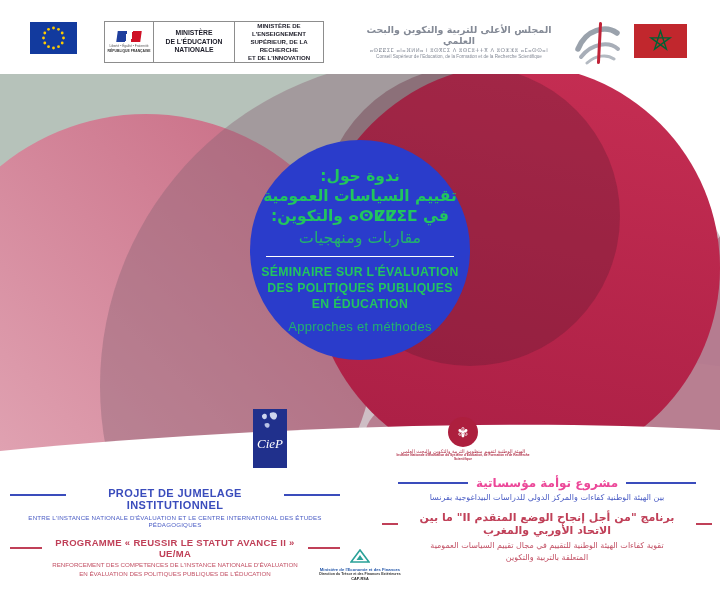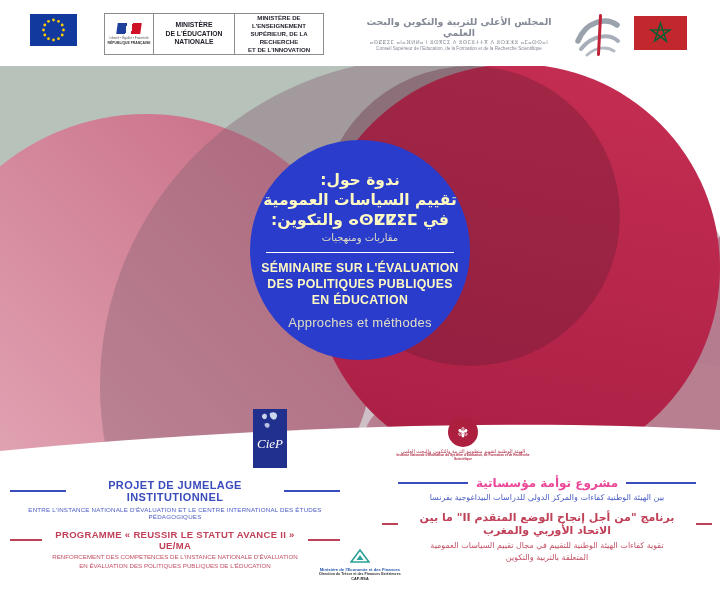--- a/index.html
+++ b/index.html
@@ -1,19 +1,19 @@
 <!DOCTYPE html>
 <html><head>
 <meta charset="utf-8">
 <style>
   html,body{margin:0;padding:0;background:#666;}
   #poster{position:relative;width:720px;height:603px;background:#ffffff;overflow:hidden;
           font-family:"Liberation Sans","DejaVu Sans",sans-serif;}
   
-  #header{position:absolute;left:0;top:0;width:720px;height:66px;background:#fff;z-index:5;}
+  #header{position:absolute;left:0;top:8px;width:720px;height:66px;background:#fff;z-index:5;}
   .eu-flag{position:absolute;left:30px;top:14px;width:47px;height:32px;background:#123a9e;}
   .min-box{position:absolute;left:104px;top:13px;width:218px;height:40px;border:1px solid #8d8d8d;
            display:flex;align-items:stretch;}
   .min-cell{display:flex;flex-direction:column;align-items:center;justify-content:center;
             text-align:center;font-weight:bold;color:#1c1c28;}
   .min-cell+.min-cell{border-left:1px solid #8d8d8d;}
   .cell-logo{width:48px;}
   .cell-edu{width:80px;font-size:6.8px;line-height:1.25;}
   .cell-sup{width:88px;font-size:6.1px;line-height:1.3;}
   .frflag{width:24px;height:11px;background:linear-gradient(90deg,#1f3f9d 0 38%,#ffffff 38% 62%,#cf1126 62% 100%);
@@ -25,23 +25,23 @@
   .council-tif{font-size:5.2px;letter-spacing:.5px;line-height:1.3;font-family:"DejaVu Sans",sans-serif;}
   .council-fr{font-size:4.6px;line-height:1.3;}
   .cse-logo{position:absolute;left:572px;top:11px;}
   .ma-flag{position:absolute;left:634px;top:16px;width:53px;height:34px;background:#c1272d;}
   .ma-flag svg{position:absolute;left:0;top:0;}
   
   #art{position:absolute;left:0;top:66px;width:720px;height:537px;}
   
   .blue-circle{position:absolute;left:250px;top:140px;width:220px;height:220px;border-radius:50%;
        background:#2a3ccb;z-index:3;display:flex;flex-direction:column;align-items:center;
-       justify-content:center;text-align:center;color:#fef9c3;}
+       justify-content:center;text-align:center;color:#22c55e;}
   .bc-ar{font-family:"DejaVu Sans",sans-serif;direction:rtl;font-weight:bold;font-size:15.5px;line-height:1.3;}
-  .bc-ar-sub{font-family:"DejaVu Sans",sans-serif;direction:rtl;font-size:10px;opacity:.85;margin-top:2px;}
+  .bc-ar-sub{font-family:"DejaVu Sans",sans-serif;direction:rtl;font-size:16px;opacity:.85;margin-top:2px;}
   .bc-divider{width:188px;height:1.5px;background:#ffffff;margin:9px 0 8px 0;}
   .bc-fr{font-weight:bold;font-size:12.3px;line-height:1.3;letter-spacing:.3px;}
   .bc-fr-sub{font-size:13px;opacity:.85;margin-top:6px;letter-spacing:.3px;}
   
   .ciep{position:absolute;left:253px;top:409px;width:34px;height:59px;background:#20308c;z-index:4;
         display:flex;flex-direction:column;align-items:center;justify-content:flex-end;}
   .ciep-label{color:#fff;font-size:13px;font-style:italic;font-weight:normal;margin-bottom:16px;
         font-family:"Liberation Serif",serif;}
   .ine{position:absolute;left:448px;top:417px;width:30px;height:30px;border-radius:50%;
        background:#ad1f3e;z-index:4;display:flex;align-items:center;justify-content:center;}
@@ -49,21 +49,21 @@
   .ine-text{position:absolute;left:393px;top:448px;width:140px;text-align:center;z-index:4;color:#b03048;}
   .ine-ar{font-family:"DejaVu Sans",sans-serif;direction:rtl;font-size:5px;line-height:1.2;}
   .ine-fr{font-size:3.2px;line-height:1.2;font-weight:bold;}
   
   .footer-left{position:absolute;left:10px;top:479px;width:330px;text-align:center;z-index:4;}
   .footer-right{position:absolute;left:382px;top:476px;width:330px;text-align:center;z-index:4;}
   .title-row{display:flex;align-items:center;justify-content:center;gap:8px;}
   .rule{height:1.5px;flex:0 0 auto;}
   .rule-blue{background:#3a4cbc;width:56px;}
   .rule-red{background:#c04058;width:32px;}
-  .ft-blue-title{color:#3a4cbc;font-weight:bold;font-size:11px;letter-spacing:.4px;}
+  .ft-blue-title{color:#3a4cbc;font-weight:bold;font-size:11px;letter-spacing:.4px;margin-top:8px;}
   .ft-blue-sub{color:#4a5cc4;font-size:6.2px;margin-top:3px;letter-spacing:.2px;}
   .ft-red-title{color:#c04058;font-weight:bold;font-size:9.5px;letter-spacing:.3px;}
   .ft-red-sub{color:#c25064;font-size:6.2px;margin-top:2px;line-height:1.45;}
   .ar{font-family:"DejaVu Sans",sans-serif;direction:rtl;}
   .fr-ar-title{color:#ec4899;font-weight:bold;font-size:12px;}
   .fr-ar-sub{color:#4a5cc4;font-size:8px;margin-top:3px;}
   .fr-ar-title2{color:#c04058;font-weight:bold;font-size:11px;}
   .fr-ar-sub2{color:#c25064;font-size:8px;margin-top:3px;line-height:1.5;}
   .rule2-blue{background:#3a4cbc;width:70px;height:1.5px;}
   .rule2-red{background:#c04058;width:22px;height:1.5px;}

